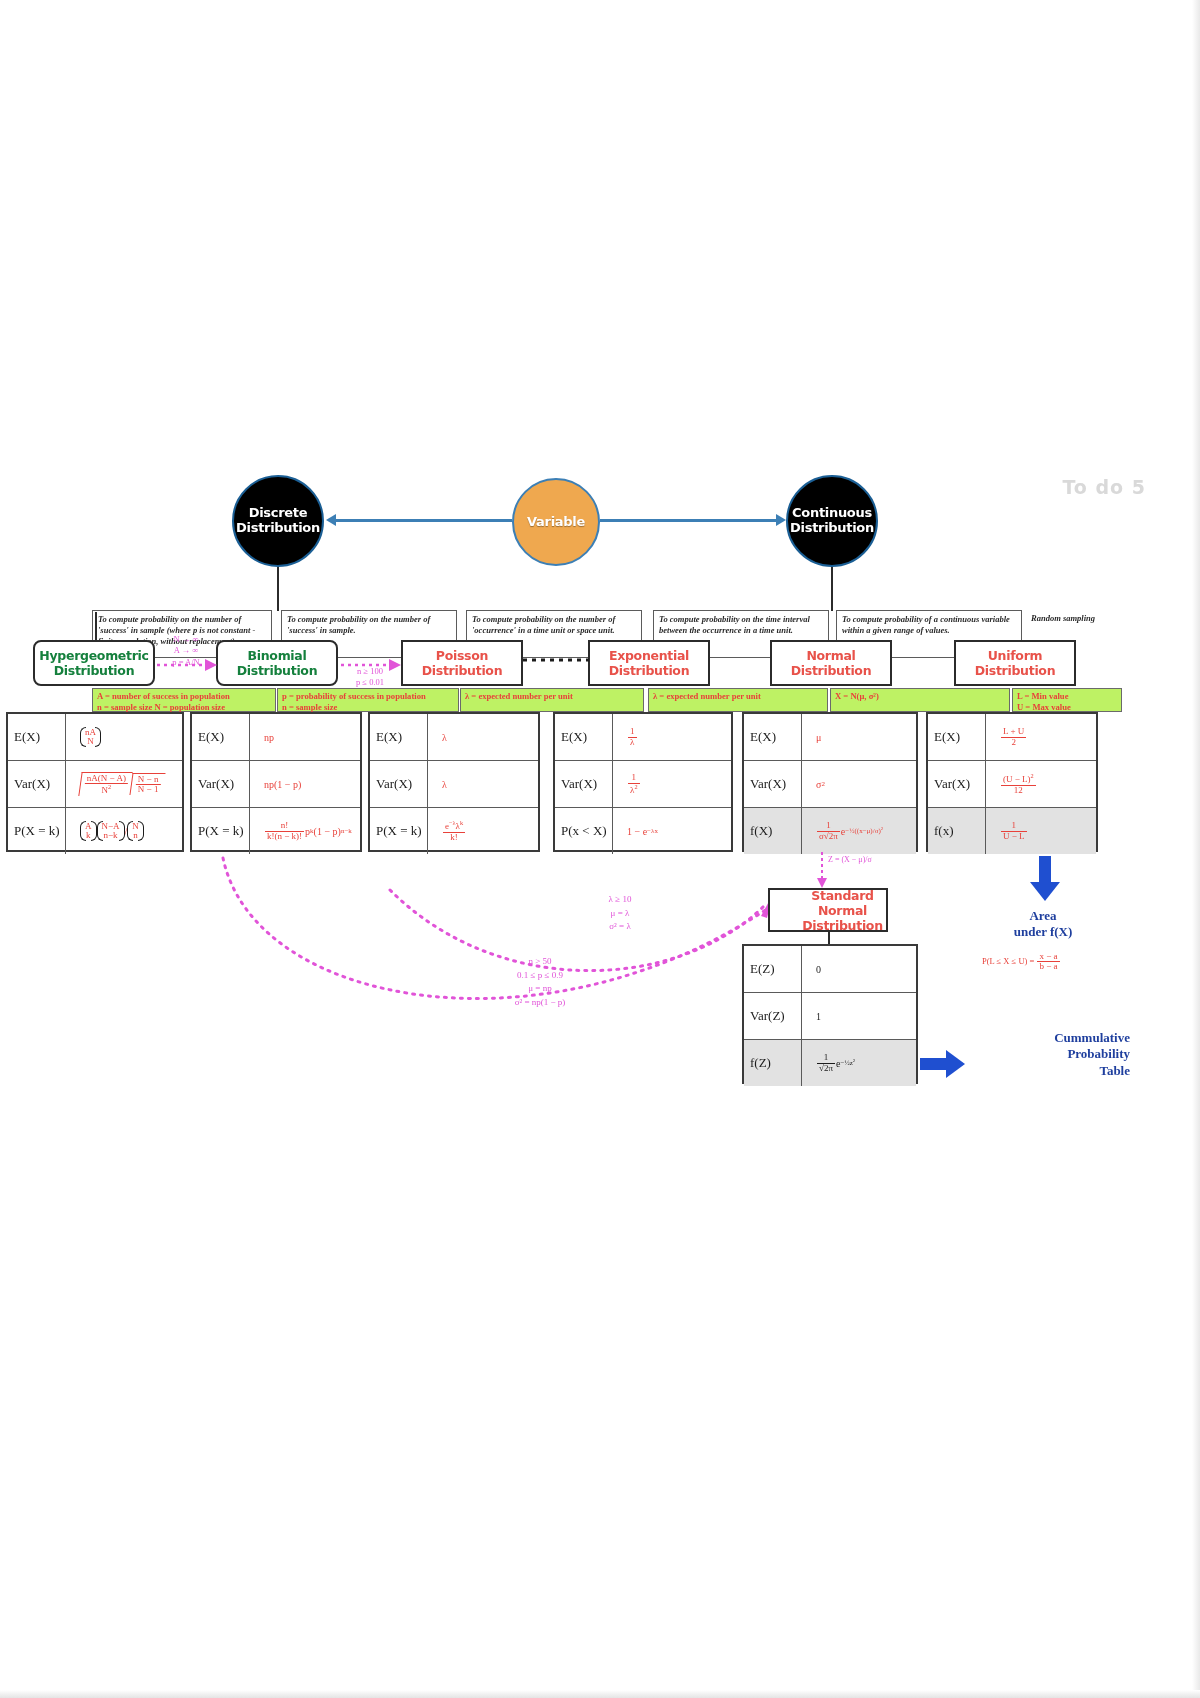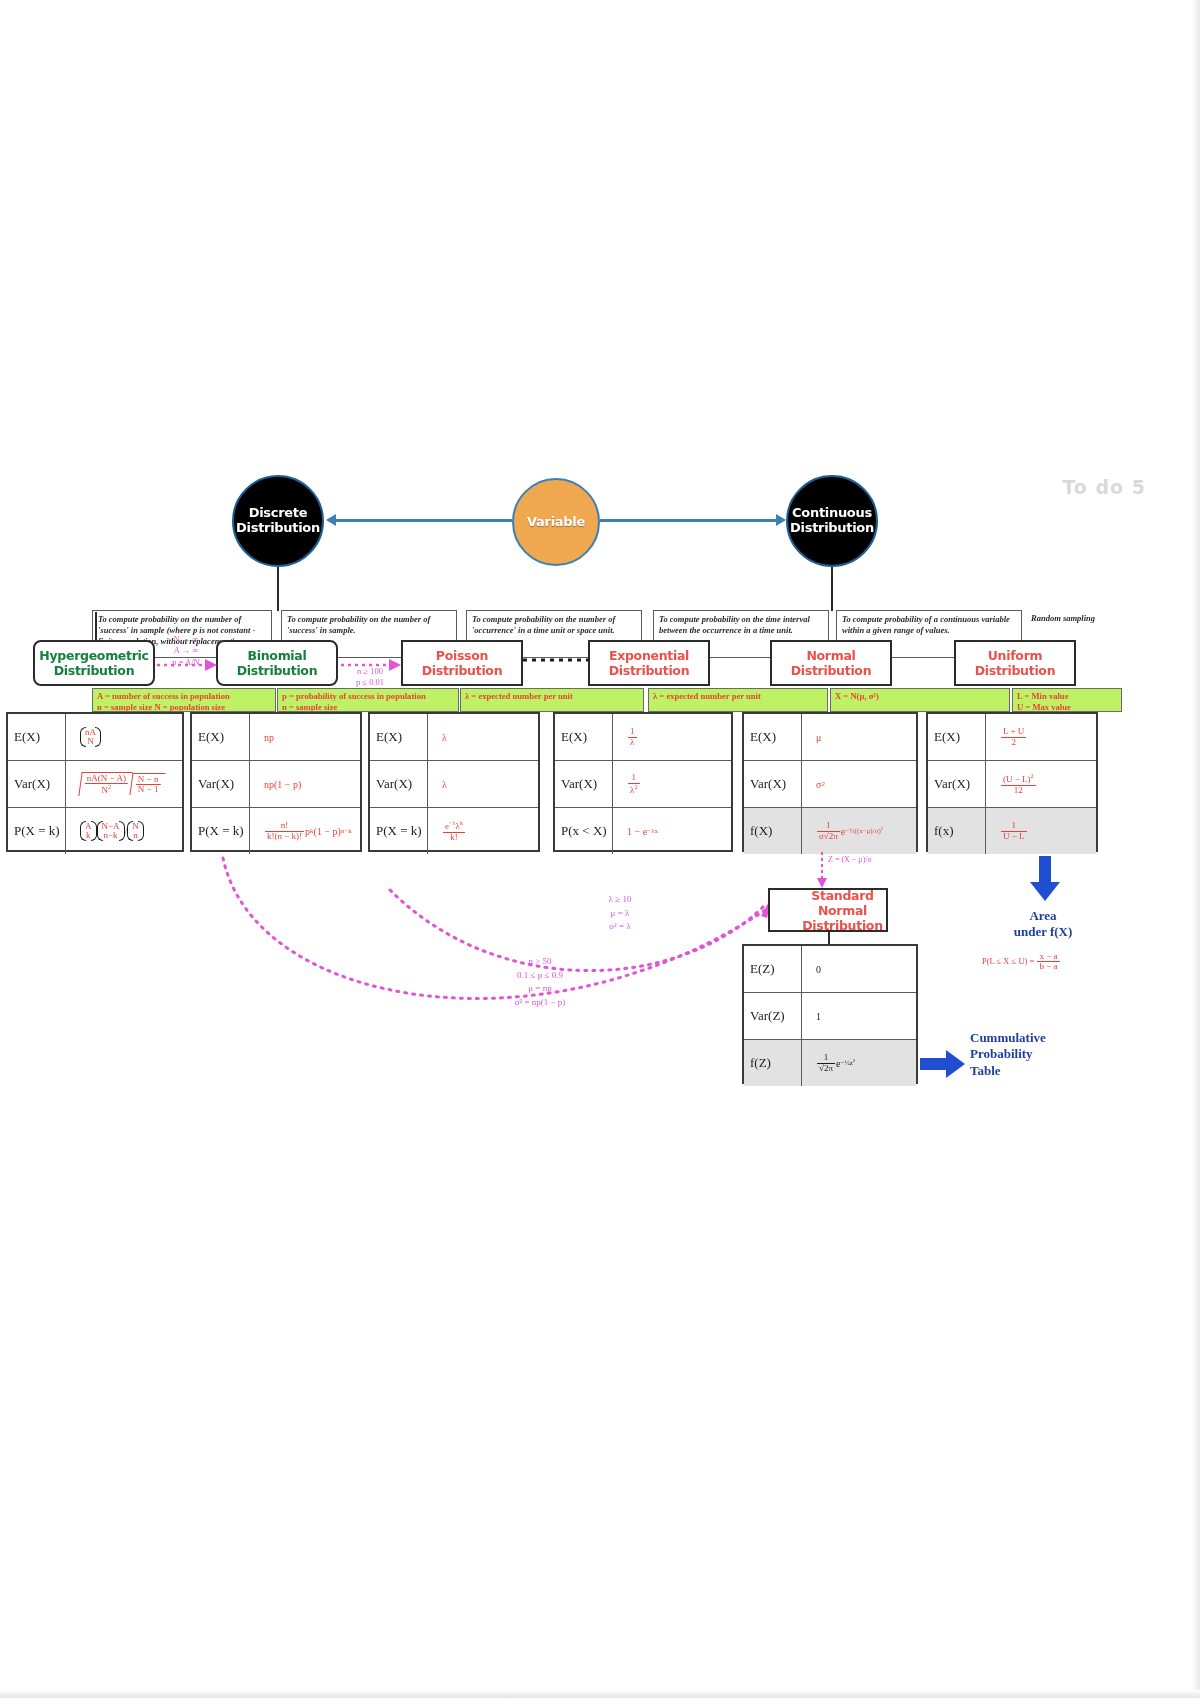--- a/index.html
+++ b/index.html
@@ -524,21 +524,21 @@
   </div>
   <div class="cap-formula" style="left:982px; top:952px;">
     P(L ≤ X ≤ U) =
     <span class="frac"><span class="num">x − a</span><span class="den">b − a</span></span>
   </div>
 
   <svg class="bluearrow" style="left:920px; top:1048px;" width="46" height="32">
     <rect x="0" y="10" width="28" height="12" fill="#1f4fd0"></rect>
     <polygon points="26,2 26,30 45,16" fill="#1f4fd0"></polygon>
   </svg>
-  <div class="cap-blue" style="left:970px; top:1030px; width:160px; text-align:left;">
+  <div class="cap-blue" style="left:970px; top:1030px; width:160px; text-align:right;">
     <div>Cummulative</div>
     <div>Probability</div>
     <div>Table</div>
   </div>
 
   <div class="page-edge-r"></div>
   <div class="page-edge-b"></div>
 </div>
 
 </body></html>

